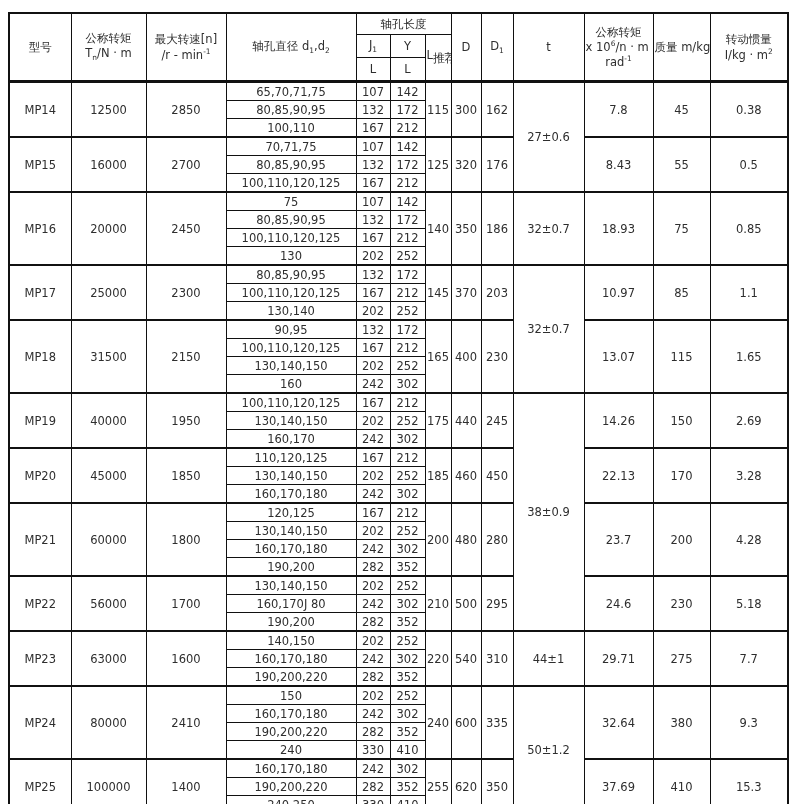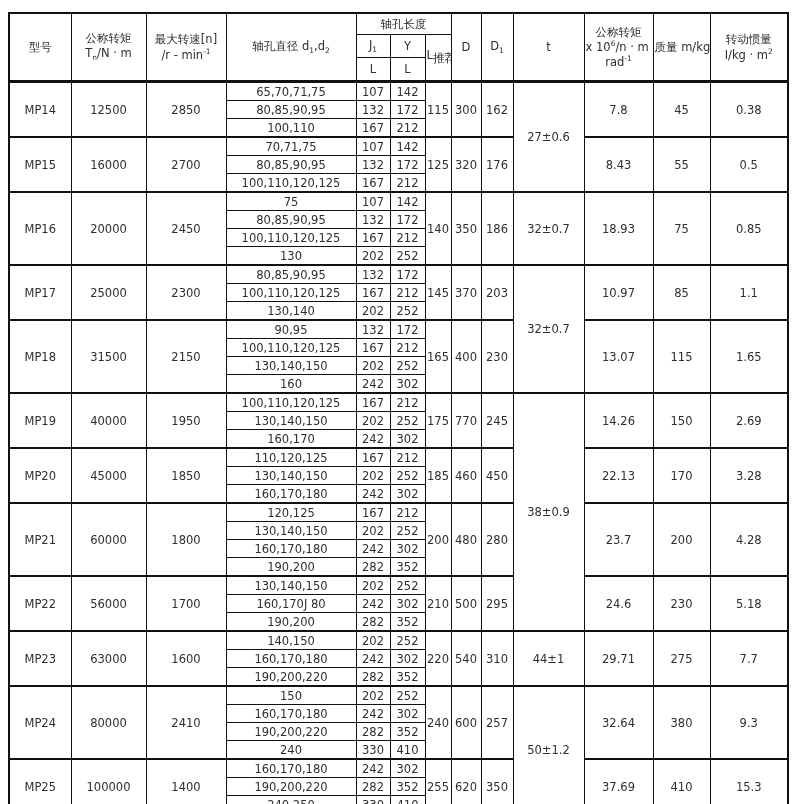--- a/index.html
+++ b/index.html
@@ -242,21 +242,21 @@
           <td>302</td>
         </tr>
         <tr class="group-start">
           <td rowspan="3">MP19</td>
           <td rowspan="3">40000</td>
           <td rowspan="3">1950</td>
           <td>100,110,120,125</td>
           <td>167</td>
           <td>212</td>
           <td rowspan="3">175</td>
-          <td rowspan="3">770</td>
+          <td rowspan="3">440</td>
           <td rowspan="3">245</td>
           <td rowspan="13">38±0.9</td>
           <td rowspan="3">14.26</td>
           <td rowspan="3">150</td>
           <td rowspan="3">2.69</td>
         </tr>
         <tr>
           <td>130,140,150</td>
           <td>202</td>
           <td>252</td>
@@ -370,21 +370,21 @@
         </tr>
         <tr class="group-start">
           <td rowspan="4">MP24</td>
           <td rowspan="4">80000</td>
           <td rowspan="4">2410</td>
           <td>150</td>
           <td>202</td>
           <td>252</td>
           <td rowspan="4">240</td>
           <td rowspan="4">600</td>
-          <td rowspan="4">257</td>
+          <td rowspan="4">335</td>
           <td rowspan="7">50±1.2</td>
           <td rowspan="4">32.64</td>
           <td rowspan="4">380</td>
           <td rowspan="4">9.3</td>
         </tr>
         <tr>
           <td>160,170,180</td>
           <td>242</td>
           <td>302</td>
         </tr>

